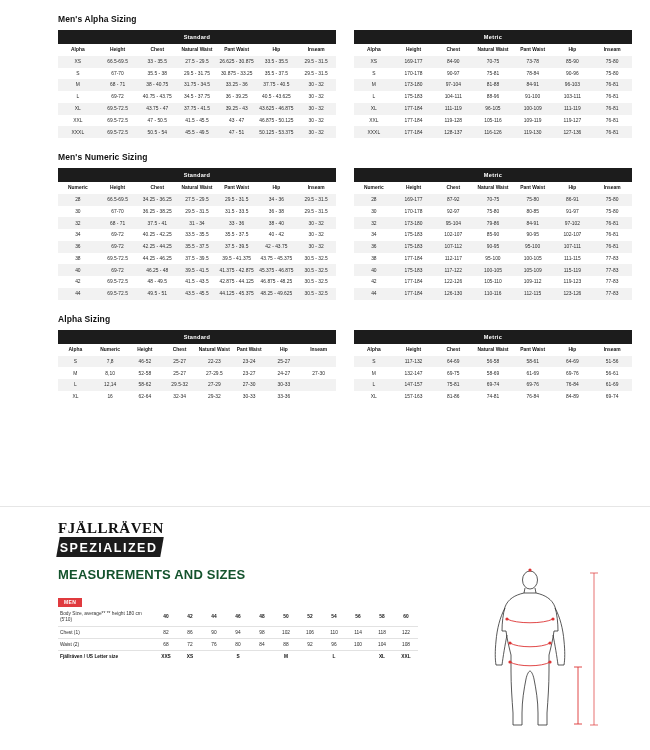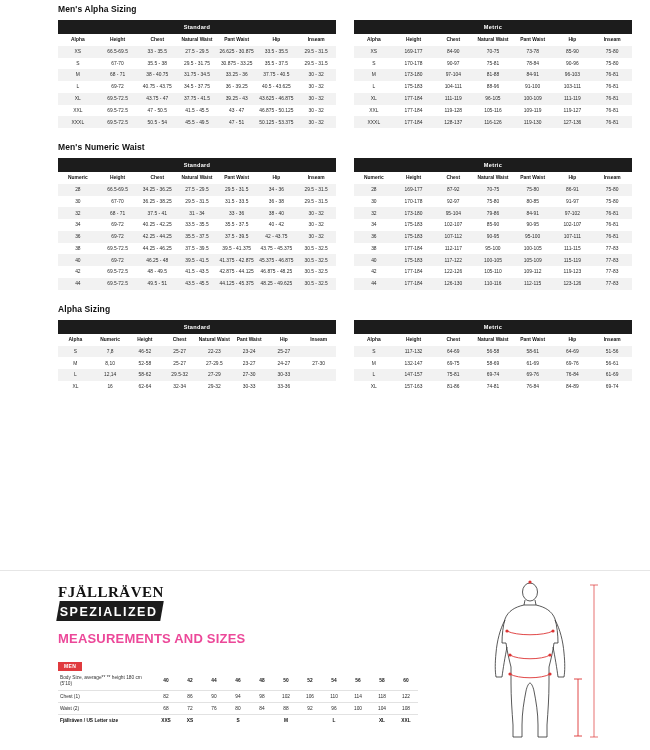--- a/index.html
+++ b/index.html
@@ -61,22 +61,22 @@
   table.sz tbody tr.odd td { background: #f2f2f2; }
   table.sz tbody tr.even td { background: #ffffff; }
   table.sz td.first, table.sz th.colhead.first { text-align: center; }
 
   .sec { margin-bottom: 0; }
   .sec-gap-1 { height: 14px; }
 
   
   .brand-panel {
     position: absolute;
-    left: 0; right: 0; bottom: 0;
-    height: 180px;
+    left: 0; right: 0; bottom: 12px;
+    height: 232px;
     background: #ffffff;
     border-top: 1px solid #e6e6e6;
     padding: 14px 18px 8px 58px;
   }
   .logo-block { margin-bottom: 10px; }
   .logo-top {
     font-family: "Liberation Serif", serif;
     font-size: 15px;
     font-weight: bold;
     letter-spacing: 0.5px;
@@ -97,21 +97,21 @@
     font-family: "Liberation Sans", sans-serif;
     font-size: 12.5px;
     font-weight: bold;
     letter-spacing: 1.5px;
     line-height: 1.05;
   }
   .panel-title {
     font-size: 13px;
     font-weight: bold;
     letter-spacing: 0.2px;
-    color: #ec4899;
+    color: #14532d;
     margin: 6px 0 8px 0;
   }
 
   .men-bar {
     background: #e03a3e;
     color: #fff;
     font-size: 5px;
     font-weight: bold;
     display: inline-block;
     padding: 1.5px 6px;
@@ -146,21 +146,21 @@
     bottom: 6px;
     width: 170px;
     height: 165px;
   }
 </style>
 </head>
 <body>
 
 <div class="page">
 
-  <div class="sec" style="padding-top:4px;">
+  <div class="sec" style="padding-top:14px;">
     <div class="section-title">Men's Alpha Sizing</div>
     <div class="tables-row">
       <div class="tbl-wrap std">
         <table class="sz">
           <thead>
             <tr>
                 <th class="bar" colspan="7">Standard</th>
               </tr>
             <tr>
               <th class="colhead first">Alpha</th>
@@ -321,21 +321,21 @@
               </tr>
           </tbody>
         </table>
       </div>
     </div>
   </div>
 
   <div class="sec-gap-1"></div>
 
   <div class="sec">
-    <div class="section-title">Men's Numeric Waist</div>
+    <div class="section-title">Men's Numeric Sizing</div>
     <div class="tables-row">
       <div class="tbl-wrap std">
         <table class="sz">
           <thead>
             <tr>
                 <th class="bar" colspan="7">Standard</th>
               </tr>
             <tr>
               <th class="colhead first">Numeric</th>
               <th class="colhead">Height</th>

